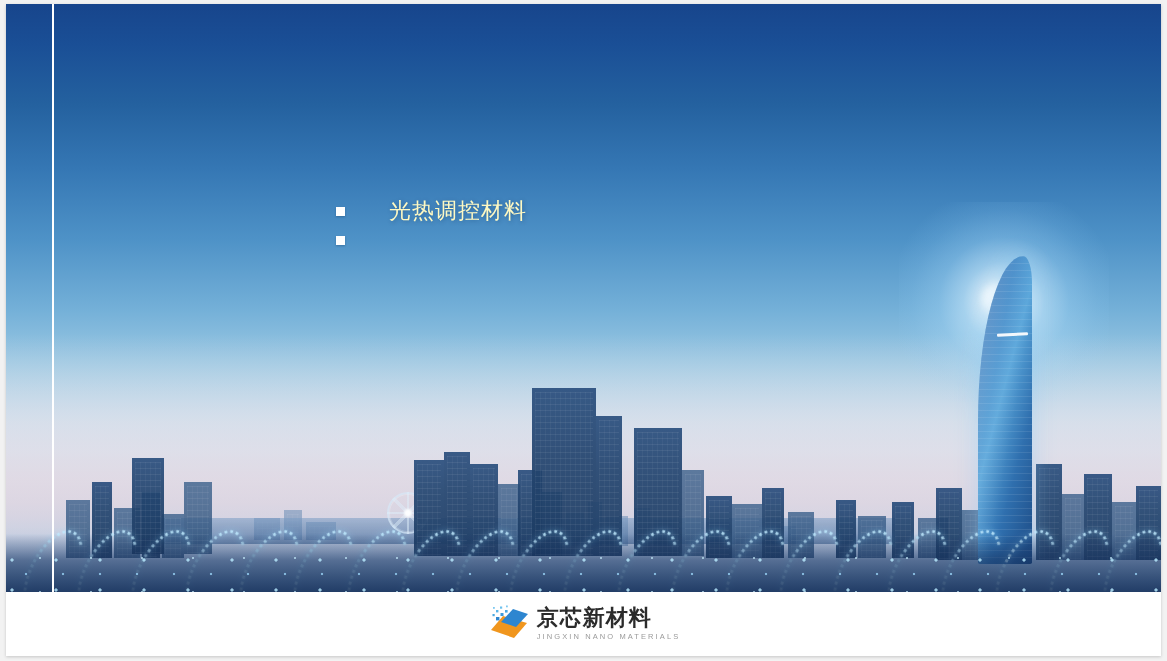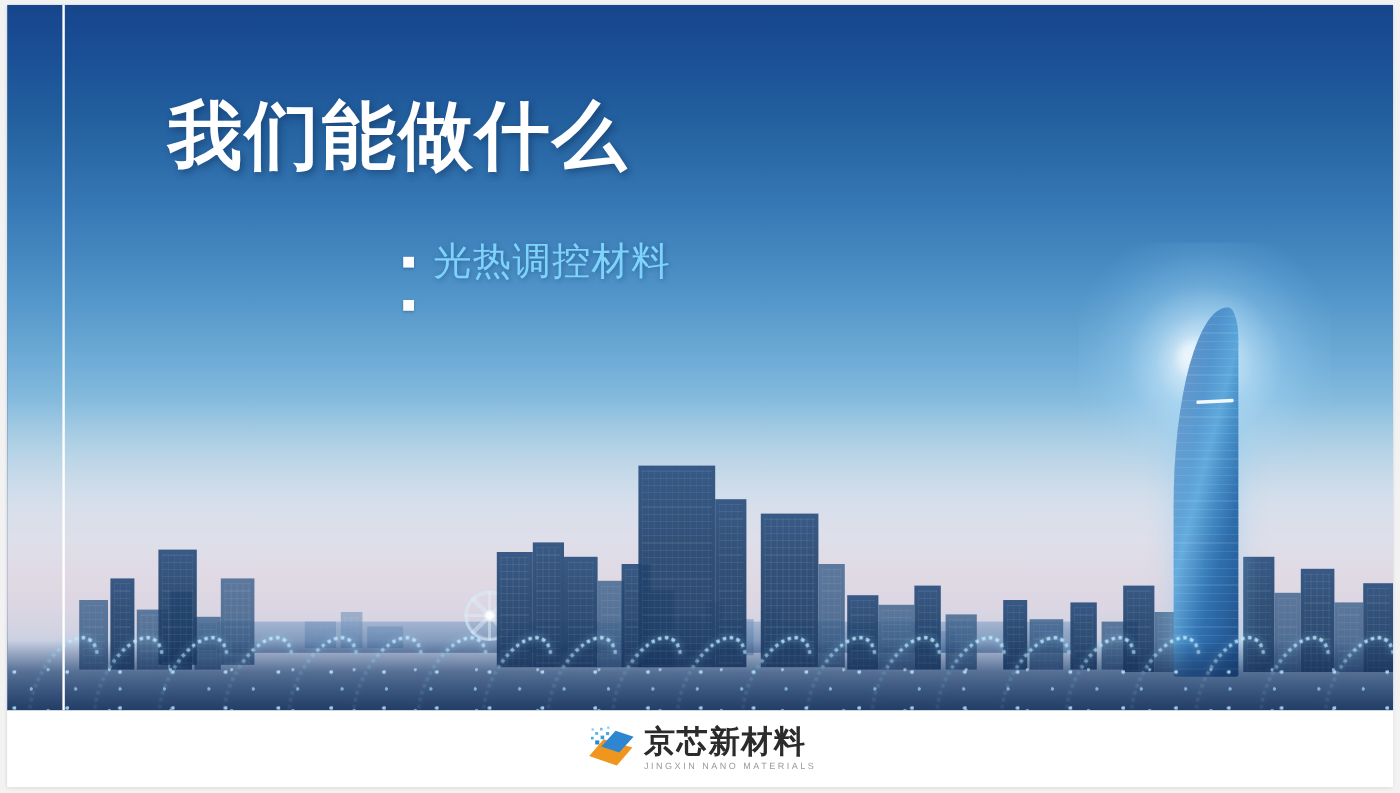--- a/index.html
+++ b/index.html
@@ -198,36 +198,37 @@
   .bullet-row {
     display:flex; align-items:center;
     margin-bottom:10px;
   }
   .bullet-mark {
     width:9px; height:9px; background:#ffffff;
     margin-right:16px; flex:none;
     box-shadow:0 1px 2px rgba(10,40,80,.3);
   }
   .bullet-text {
-    font-size:32px; color:#7dd3fc; letter-spacing:1px;
+    font-size:22px; color:#fef9c3; letter-spacing:1px;
     text-shadow:1px 1px 4px rgba(10,40,80,.35);
     white-space:nowrap;
+    margin-left:28px;
   }
 
   
   #footer {
     position:absolute; left:0; top:588px;
     width:1155px; height:64px; background:#ffffff;
     display:flex; align-items:center; justify-content:center;
   }
   #logo { display:flex; align-items:center; gap:8px; }
   .logo-mark { width:42px; height:40px; flex:none; }
   .logo-text { display:flex; flex-direction:column; line-height:1; }
   .logo-cn {
-    font-size:26px; font-weight:bold; color:#2b2b2b;
+    font-size:22px; font-weight:bold; color:#2b2b2b;
     letter-spacing:1px;
   }
   .logo-en {
     font-size:7.5px; color:#9a9a9a; letter-spacing:2.1px;
     margin-top:4px; white-space:nowrap;
   }
 </style>
 </head>
 <body>
 
@@ -323,21 +324,20 @@
         <div class="arc" style="left:996px;"></div>
         <div class="arc" style="left:1050px;"></div>
         <div class="arc" style="left:1104px;"></div>
       </div>
       <div class="bottom-dark"></div>
       <div class="dots-base"></div>
     </div>
 
     <div id="divider"></div>
 
-    <div id="title">我们能做什么</div>
 
     <div id="bullets">
       <div class="bullet-row">
         <span class="bullet-mark"></span>
         <span class="bullet-text">光热调控材料</span>
       </div>
       <div class="bullet-row">
         <span class="bullet-mark"></span>
       </div>
     </div>

